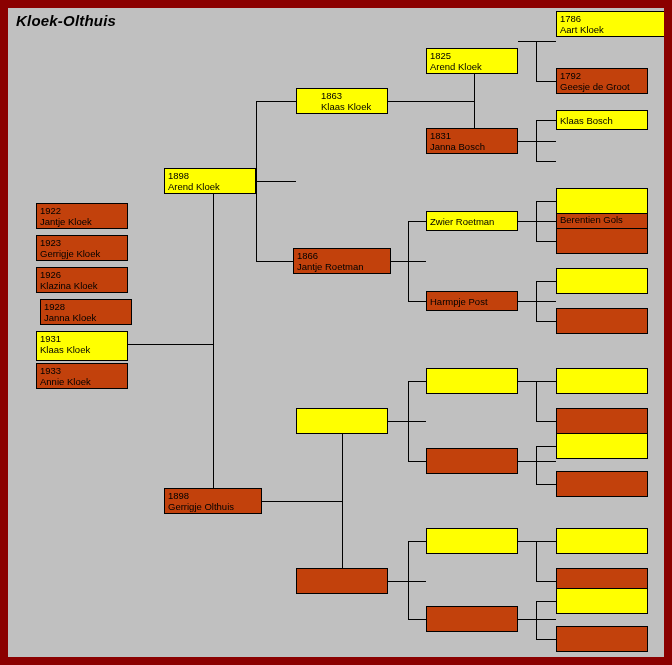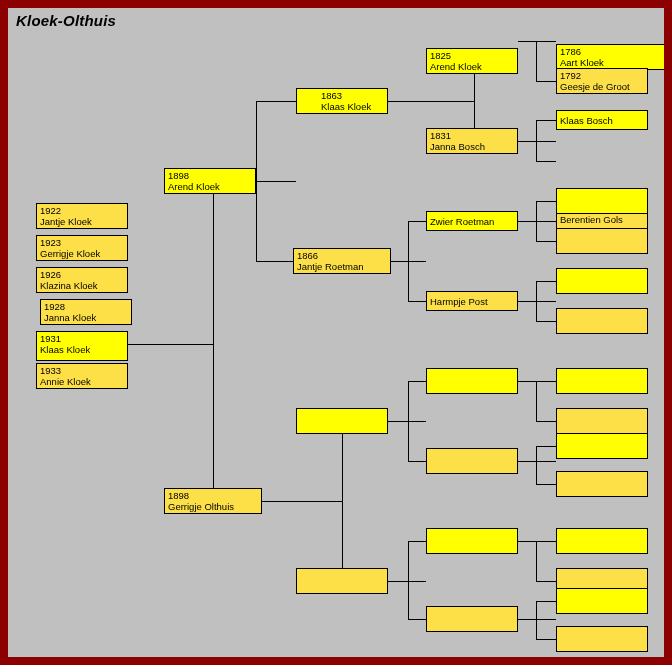--- a/index.html
+++ b/index.html
@@ -38,21 +38,21 @@
     box-sizing:border-box;
     border:1px solid #000;
     background:#ffff00;
     font-size:9.5px;
     line-height:10.5px;
     color:#000;
     padding:2px 3px 0 3px;
     overflow:hidden;
     white-space:nowrap;
   }
-  .node.pale{background:#fde047;}
+  .node.pale{background:#c2410c;}
   .node.empty{padding:0;}
   .node .yr{display:block;}
   .node .nm{display:block;}
   .line{
     position:absolute;
     background:#000;
   }
   .line.h{height:1px;}
   .line.v{width:1px;}
 </style>
@@ -133,21 +133,21 @@
           <span class="nm">Jantje Roetman</span>
         </div>
         <div class="node" style="left: 418px; top: 40px; width: 92px; height: 26px;">
           <span class="yr">1825</span>
           <span class="nm">Arend Kloek</span>
         </div>
         <div class="node pale" style="left: 418px; top: 120px; width: 92px; height: 26px;">
           <span class="yr">1831</span>
           <span class="nm">Janna Bosch</span>
         </div>
-        <div class="node" style="left: 548px; top: 36px; width: 112px; height: 26px;">
+        <div class="node" style="left: 548px; top: 3px; width: 112px; height: 26px;">
           <span class="yr">1786</span>
           <span class="nm">Aart Kloek</span>
         </div>
         <div class="node pale" style="left: 548px; top: 60px; width: 92px; height: 26px;">
           <span class="yr">1792</span>
           <span class="nm">Geesje de Groot</span>
         </div>
         <div class="node" style="left: 548px; top: 102px; width: 92px; height: 20px;">
           <span class="nm" style="margin-top: 3px;">Klaas Bosch</span>
         </div>

